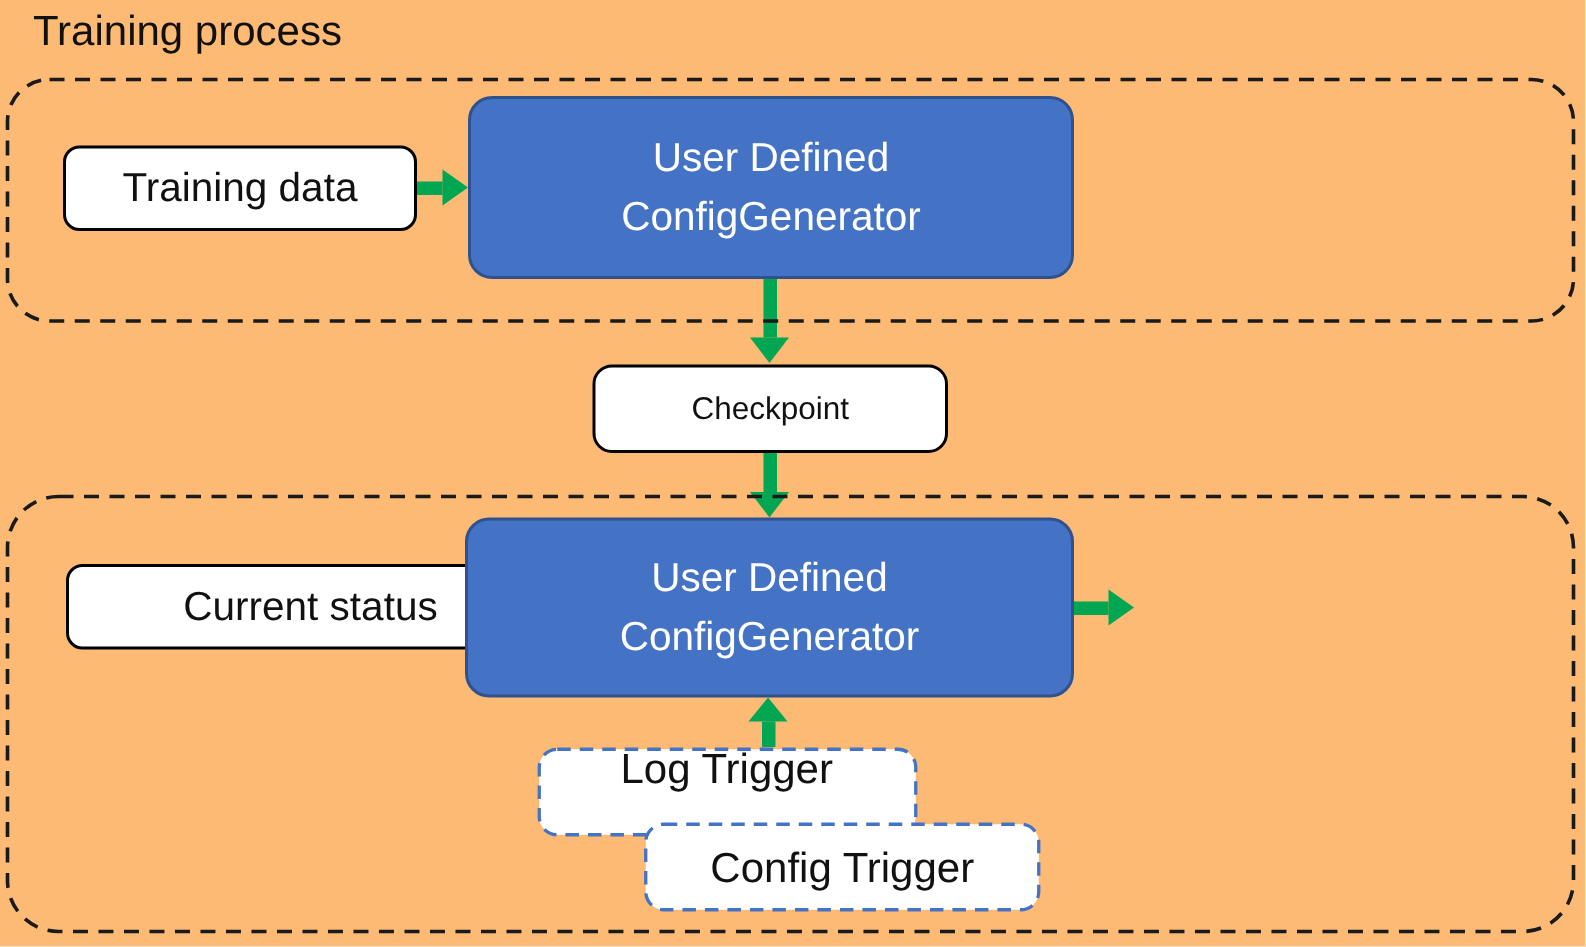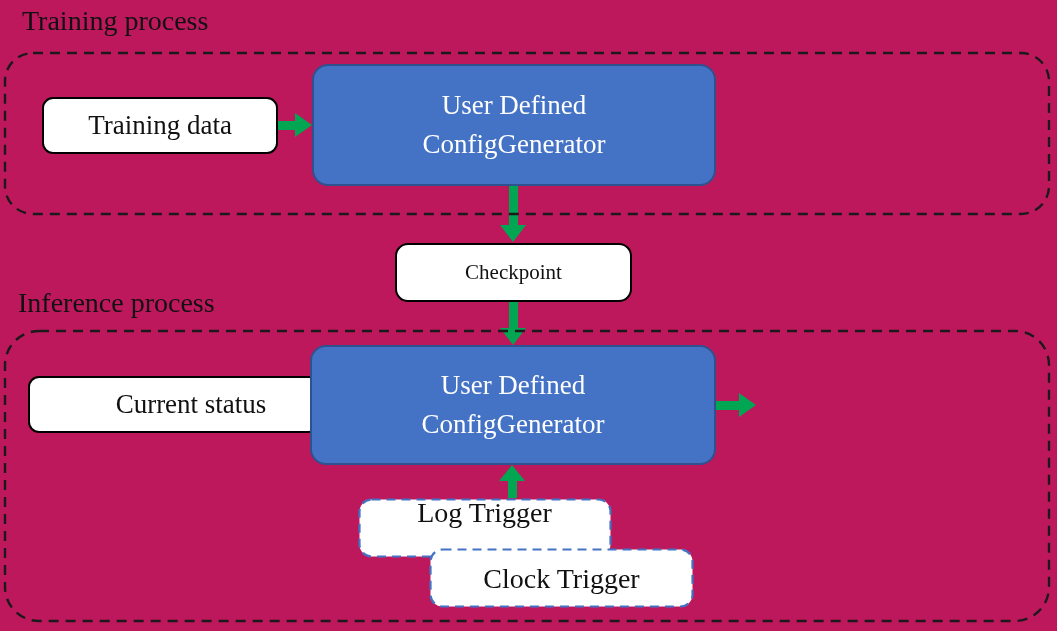--- a/index.html
+++ b/index.html
@@ -5,23 +5,22 @@
   html, body {
     margin: 0;
     padding: 0;
     background: #ffffff;
     font-family: "Liberation Sans", sans-serif;
   }
   .canvas {
     position: relative;
     width: 1057px;
     height: 631px;
-    background: #be185d;
+    background: #fdba74;
     overflow: hidden;
-    font-family: Liberation Serif, serif;
   }
   .layer-svg {
     position: absolute;
     left: 0; top: 0;
     z-index: 2;
   }
   .section-title {
     position: absolute;
     z-index: 3;
     font-size: 28px;
@@ -97,21 +96,20 @@
 <div class="canvas">
 
   <svg class="layer-svg" width="1057" height="631" viewBox="0 0 1057 631">
     <rect x="5" y="53" width="1044" height="161" rx="28" ry="28" fill="none" stroke="#1a1a1a" stroke-width="2.4" stroke-dasharray="10 7"></rect>
     <rect x="5" y="331" width="1044" height="290" rx="34" ry="34" fill="none" stroke="#1a1a1a" stroke-width="2.4" stroke-dasharray="10 7"></rect>
     <rect x="359.5" y="499.5" width="251" height="57" rx="12" ry="12" fill="#ffffff" stroke="#4472C4" stroke-width="2.2" stroke-dasharray="9 6"></rect>
     <rect x="430.5" y="549.5" width="262" height="57" rx="12" ry="12" fill="#ffffff" stroke="#4472C4" stroke-width="2.2" stroke-dasharray="9 6"></rect>
   </svg>
 
   <div class="section-title" style="left:22px; top:6px;">Training process</div>
-  <div class="section-title" style="left:18px; top:288px;">Inference process</div>
 
   <div class="arrow arrow-h" style="left:277px; top:113px; width:35px; height:24px;">
     <div class="shaft-h"></div>
     <div class="head-right"></div>
   </div>
 
   <div class="arrow arrow-v" style="left:500px; top:186px; width:26px; height:56px;">
     <div class="shaft-v"></div>
     <div class="head-down"></div>
   </div>
@@ -142,31 +140,31 @@
 
   <div class="box blue" style="left:312px; top:64px; width:404px; height:122px;">
     <div>User Defined</div>
     <div>ConfigGenerator</div>
   </div>
 
   <div class="box light" style="left:395px; top:243px; width:237px; height:59px; font-size:21px; border-radius:13px;">
     <span>Checkpoint</span>
   </div>
 
-  <div class="box light" style="left:28px; top:376px; width:292px; height:57px;padding-left:34px;">
+  <div class="box light" style="left:44px; top:376px; width:292px; height:57px;padding-left:34px;">
     <span>Current status</span>
   </div>
 
   <div class="box blue" style="left:310px; top:345px; width:406px; height:120px;">
     <div>User Defined</div>
     <div>ConfigGenerator</div>
   </div>
 
 
   <div class="trigger-label" style="left:359px; top:484px; width:251px; height:57px;">
     <span>Log Trigger</span>
   </div>
 
   <div class="trigger-label" style="left:430px; top:550px; width:263px; height:57px;">
-    <span>Clock Trigger</span>
+    <span>Config Trigger</span>
   </div>
 
 </div>
 
 </body></html>

